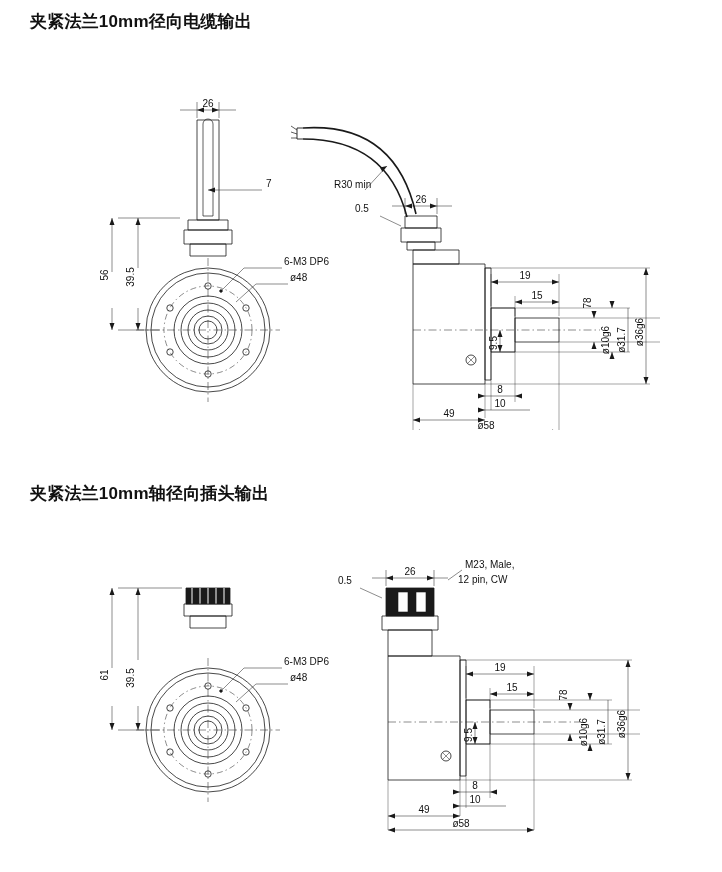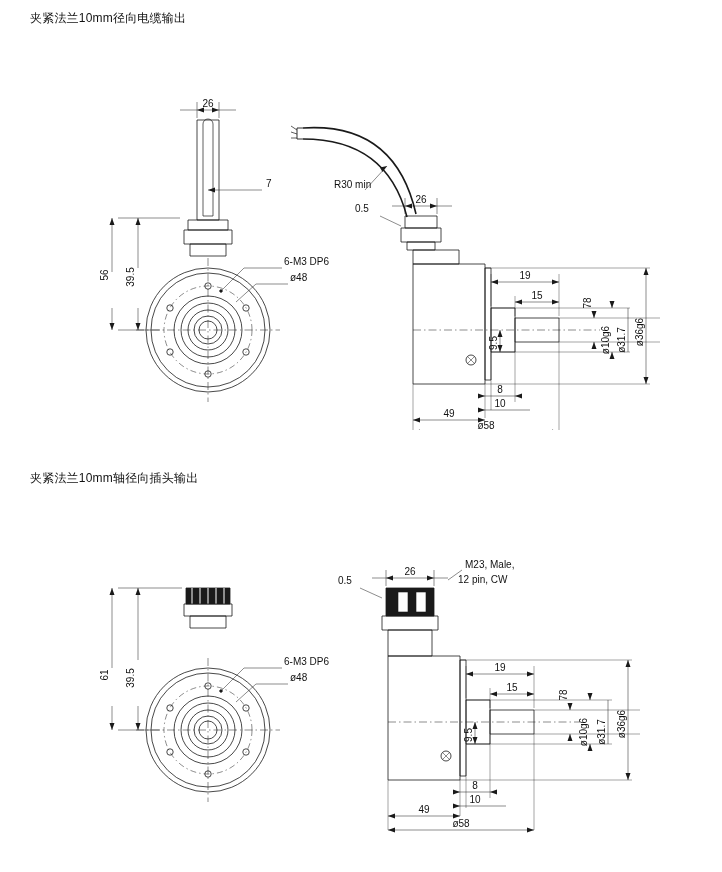--- a/index.html
+++ b/index.html
@@ -2,21 +2,21 @@
 <html><head>
 <meta charset="utf-8">
 <style>
   html,body{margin:0;padding:0;}
   body{
     width:722px;height:872px;background:#ffffff;
     font-family:"Liberation Sans", sans-serif;
     color:#1a1a1a;position:relative;overflow:hidden;
   }
   .section-title{
-    position:absolute;font-size:12px;font-weight:normal;color:#111;
+    position:absolute;font-size:17px;font-weight:bold;color:#111;
     letter-spacing:0.2px;
   }
   .fig{position:absolute;}
   svg{display:block;}
   text{font-family:"Liberation Sans", sans-serif;fill:#111;}
 </style>
 </head>
 <body>
 
 <div class="section-title" style="left:30px;top:10px;">夹紧法兰10mm径向电缆输出</div>
@@ -179,21 +179,21 @@
   <text x="609" y="300" font-size="10" text-anchor="middle" transform="rotate(-90 609 300)">ø10g6</text>
   <text x="625" y="300" font-size="10" text-anchor="middle" transform="rotate(-90 625 300)">ø31.7</text>
   <text x="643" y="292" font-size="10" text-anchor="middle" transform="rotate(-90 643 292)">ø36g6</text>
   <text x="500" y="353" font-size="10" text-anchor="middle">8</text>
   <text x="500" y="367" font-size="10" text-anchor="middle">10</text>
   <text x="449" y="377" font-size="10" text-anchor="middle">49</text>
   <text x="486" y="389" font-size="10" text-anchor="middle">ø58</text>
 </svg>
 </div>
 
-<div class="section-title" style="left:30px;top:470px;">夹紧法兰10mm轴径向插头输出</div>
+<div class="section-title" style="left:30px;top:482px;">夹紧法兰10mm轴径向插头输出</div>
 
 <div class="fig" style="left:0px;top:500px;width:722px;height:360px;">
 <svg width="722" height="360" viewBox="0 0 722 360">
   <g stroke="#1a1a1a" fill="none" stroke-width="0.8">
 
     <path d="M186 88 h44 v16 h-44 z" fill="#1a1a1a" stroke="none"></path>
     <path d="M186 88 h44 v16 h-44 z"></path>
     <line x1="192" y1="88" x2="192" y2="104" stroke="#ffffff" stroke-width="1"></line>
     <line x1="200" y1="88" x2="200" y2="104" stroke="#ffffff" stroke-width="1"></line>
     <line x1="208" y1="88" x2="208" y2="104" stroke="#ffffff" stroke-width="1"></line>

